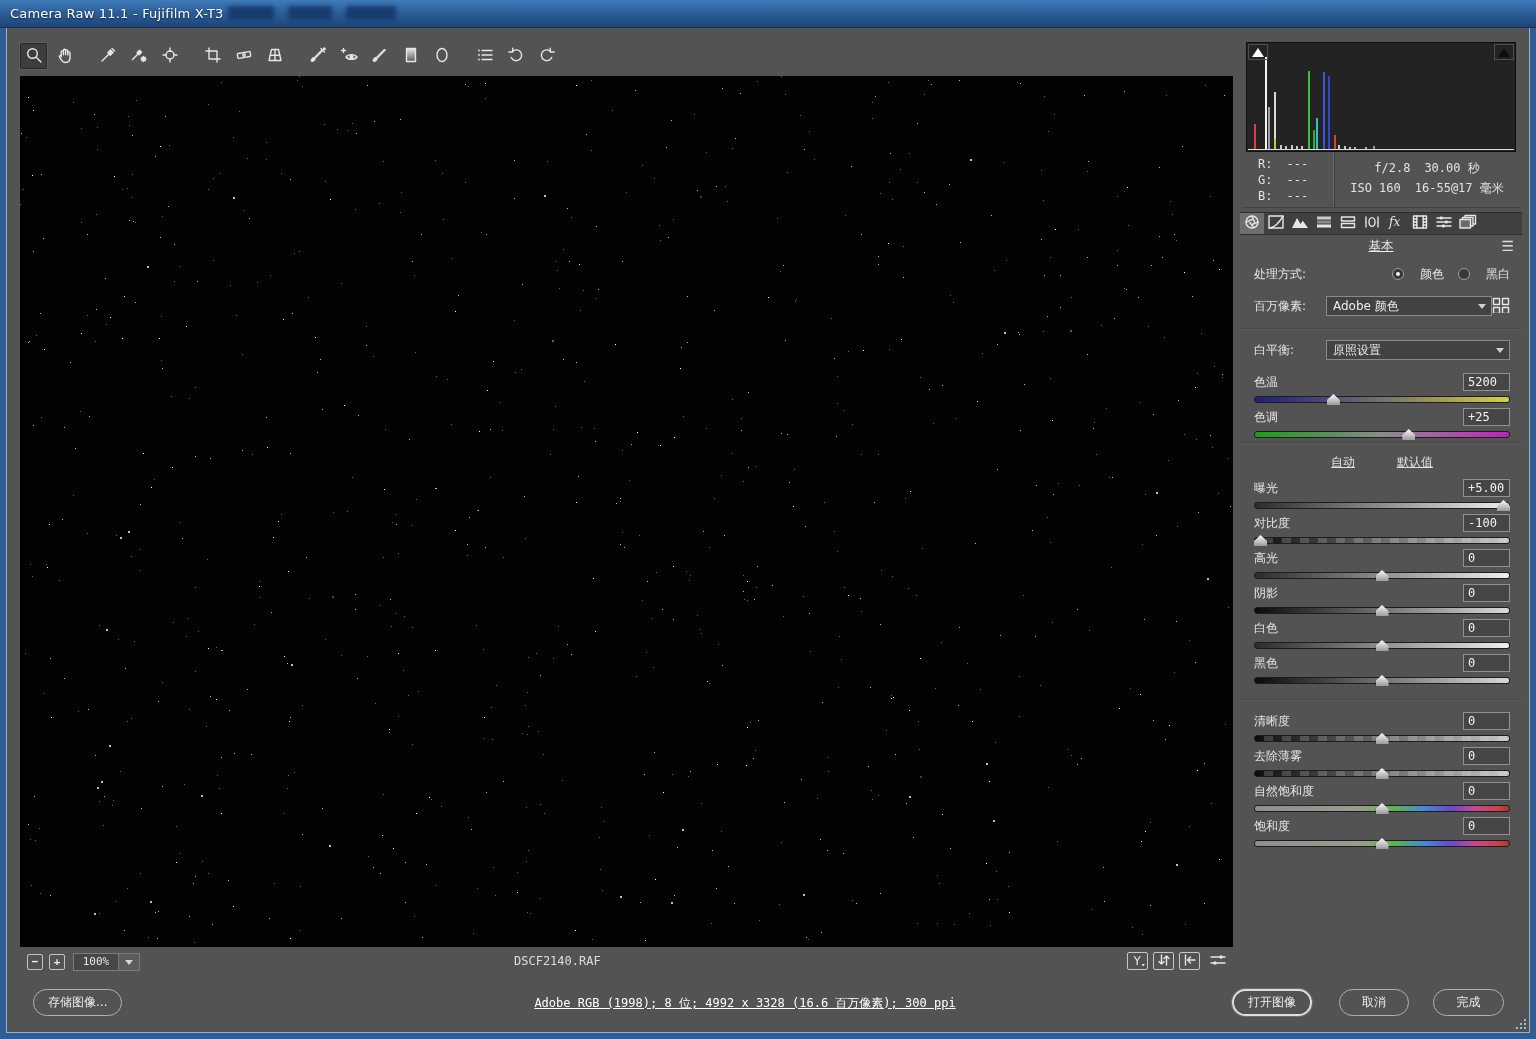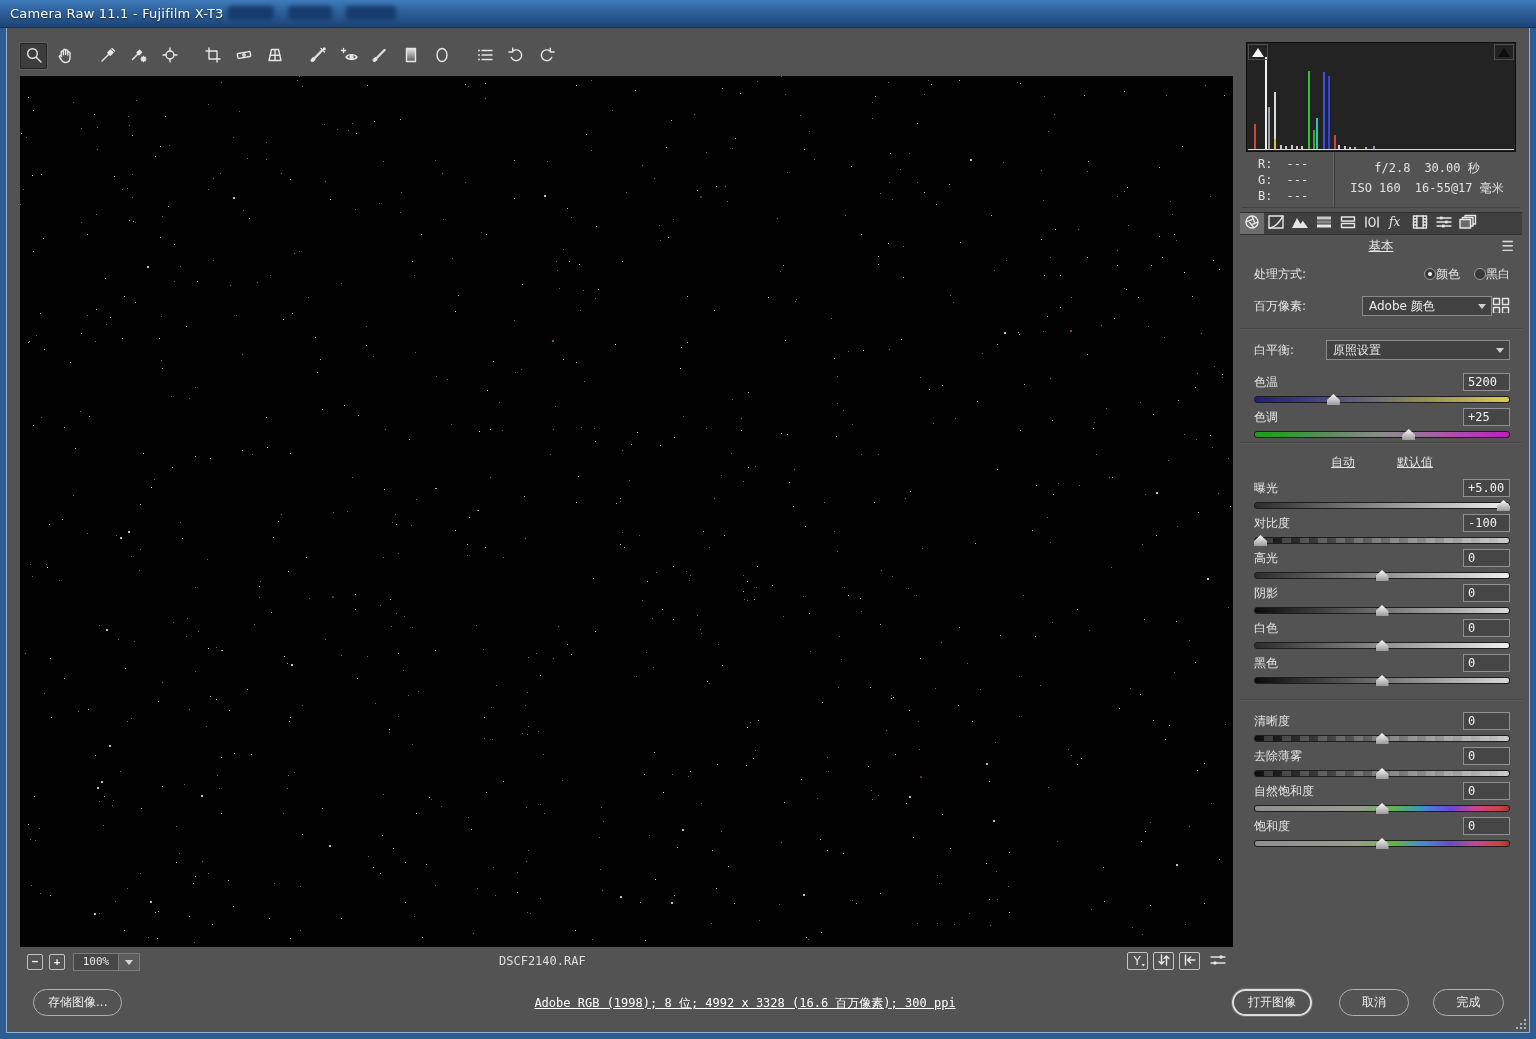--- a/index.html
+++ b/index.html
@@ -29,21 +29,21 @@
   
   .zoombar{position:absolute;left:14px;top:921px;width:1213px;height:26px;display:flex;align-items:center;}
   .zbtn{width:16px;height:16px;margin-right:4px;border:1px solid #c2c2c2;border-radius:2px;color:#ececec;
     background:transparent;font:bold 11px/14px "DejaVu Sans Mono",monospace;text-align:center;padding:0;}
   .zbtn.minus{margin-left:7px;margin-right:6px;}
   .zoomval{width:46px;height:18px;margin-left:4px;background:#474747;border:1px solid #7c7c7c;color:#e8e8e8;
     font:11px/16px "DejaVu Sans Mono",monospace;text-align:center;}
   .zoomchev{width:21px;height:18px;background:#5c5c5c;border:1px solid #7c7c7c;border-left:0;position:relative;}
   .zoomchev:after{content:"";position:absolute;left:6px;top:6px;border-left:4px solid transparent;
     border-right:4px solid transparent;border-top:5px solid #d6d6d6;}
-  .filename{position:absolute;left:479px;top:5px;color:#dedede;font:12px "DejaVu Sans Mono",monospace;}
+  .filename{position:absolute;left:494px;top:5px;color:#dedede;font:12px "DejaVu Sans Mono",monospace;}
   .zb-icons{position:absolute;right:2px;top:3px;display:flex;align-items:center;gap:5px;}
   .pbtn{width:21px;height:18px;border:1px solid #c6c6c6;border-radius:2px;background:transparent;padding:0;
     display:flex;align-items:center;justify-content:center;}
   .pbtn.noborder{border:none;width:26px;}
   
   .rightpanel{position:absolute;left:1234px;top:12px;width:282px;bottom:0;}
   .histo{position:relative;margin:2px 6px 0 6px;height:110px;background:#232323;border:1px solid #0f0f0f;}
   .clipbox{position:absolute;top:1px;width:20px;height:16px;border:1px solid #4e4e4e;}
   .clipbox.l{left:1px;}
   .clipbox.r{right:1px;}
@@ -66,29 +66,29 @@
   .tab{width:24px;height:100%;display:flex;align-items:center;justify-content:center;background:transparent;border:0;padding:0;}
   .tab.selected{background:#6e6e6e;}
   
   .phead{height:19px;display:flex;align-items:center;justify-content:center;position:relative;
     color:#e9e9e9;font-size:12.5px;margin-top:2px;text-decoration:underline;}
   .phead .menu{position:absolute;right:8px;top:1px;color:#dcdcdc;font-size:14px;cursor:pointer;}
   
   .controls{padding:8px 12px 0 14px;color:#e4e4e4;font-size:12px;}
   .row{display:flex;align-items:center;height:20px;margin-bottom:12px;}
   .radios{margin-left:auto;display:flex;gap:14px;}
-  .radio{display:flex;align-items:center;gap:0;cursor:pointer;}
+  .radio{display:flex;align-items:center;gap:16px;cursor:pointer;}
   .rb{width:12px;height:12px;border-radius:50%;border:1px solid #9c9c9c;background:#383838;position:relative;}
   .rb.checked:after{content:"";position:absolute;left:3px;top:3px;width:4px;height:4px;border-radius:50%;background:#f2f2f2;}
   .select{position:relative;height:20px;background:#424242;border:1px solid #8a8a8a;color:#ececec;
     display:flex;align-items:center;padding:0 20px 0 6px;font-size:12px;cursor:pointer;white-space:nowrap;}
   .select:after{content:"";position:absolute;right:5px;top:7px;border-left:4px solid transparent;
     border-right:4px solid transparent;border-top:5px solid #cfcfcf;}
   .lblw{width:72px;flex:0 0 72px;}
-  .profselect{width:168px;margin-left:36px;}
+  .profselect{width:168px;}
   .wbselect{flex:1;}
   .gridicon{margin-left:auto;background:transparent;border:0;padding:0;cursor:pointer;}
   hr.sep{border:0;border-top:1px solid #464646;border-bottom:1px solid #5e5e5e;margin:0 -12px 10px -14px;}
   .links-row{text-align:center;margin:0 0 8px 0;height:16px;}
   .links-row a{color:#e2e2e2;text-decoration:underline;margin:0 19px;font-size:12px;cursor:pointer;}
   
   .slider{margin-bottom:1px;}
   .s-top{display:flex;align-items:center;height:20px;}
   .s-label{flex:1;}
   .s-value{width:47px;height:18px;border:1px solid #919191;background:#464646;color:#f2f2f2;

